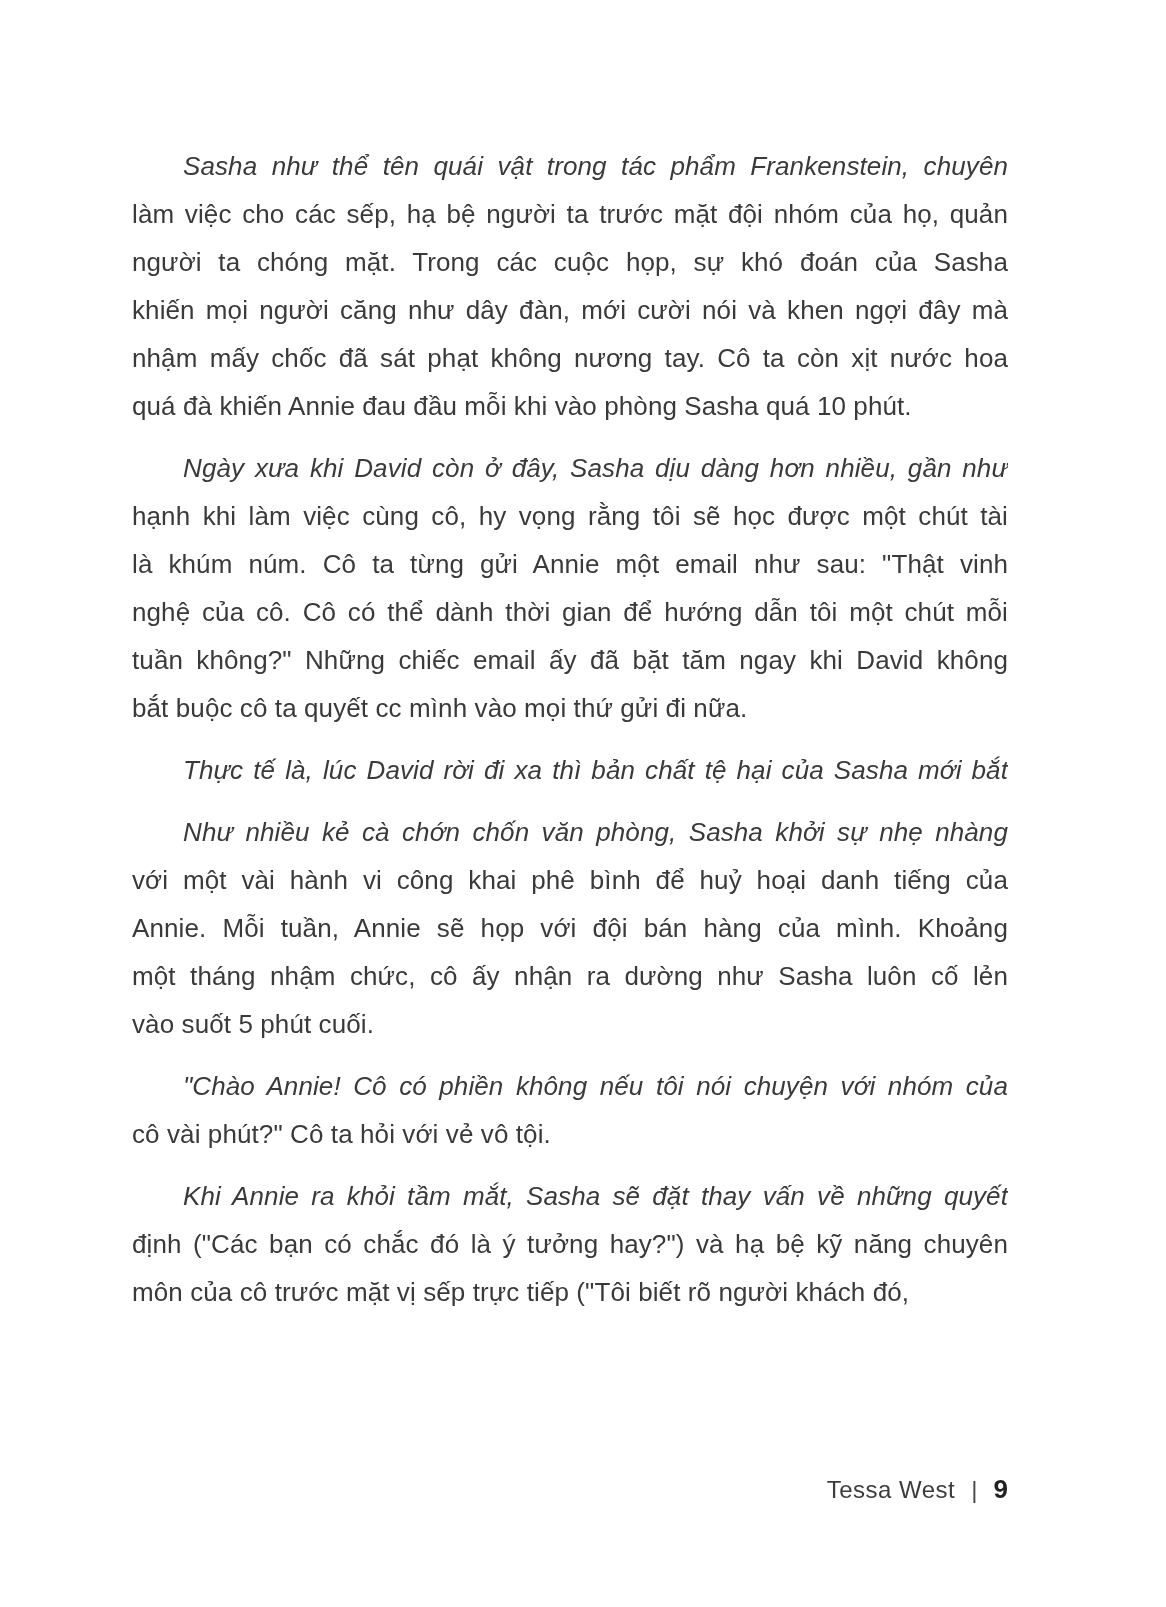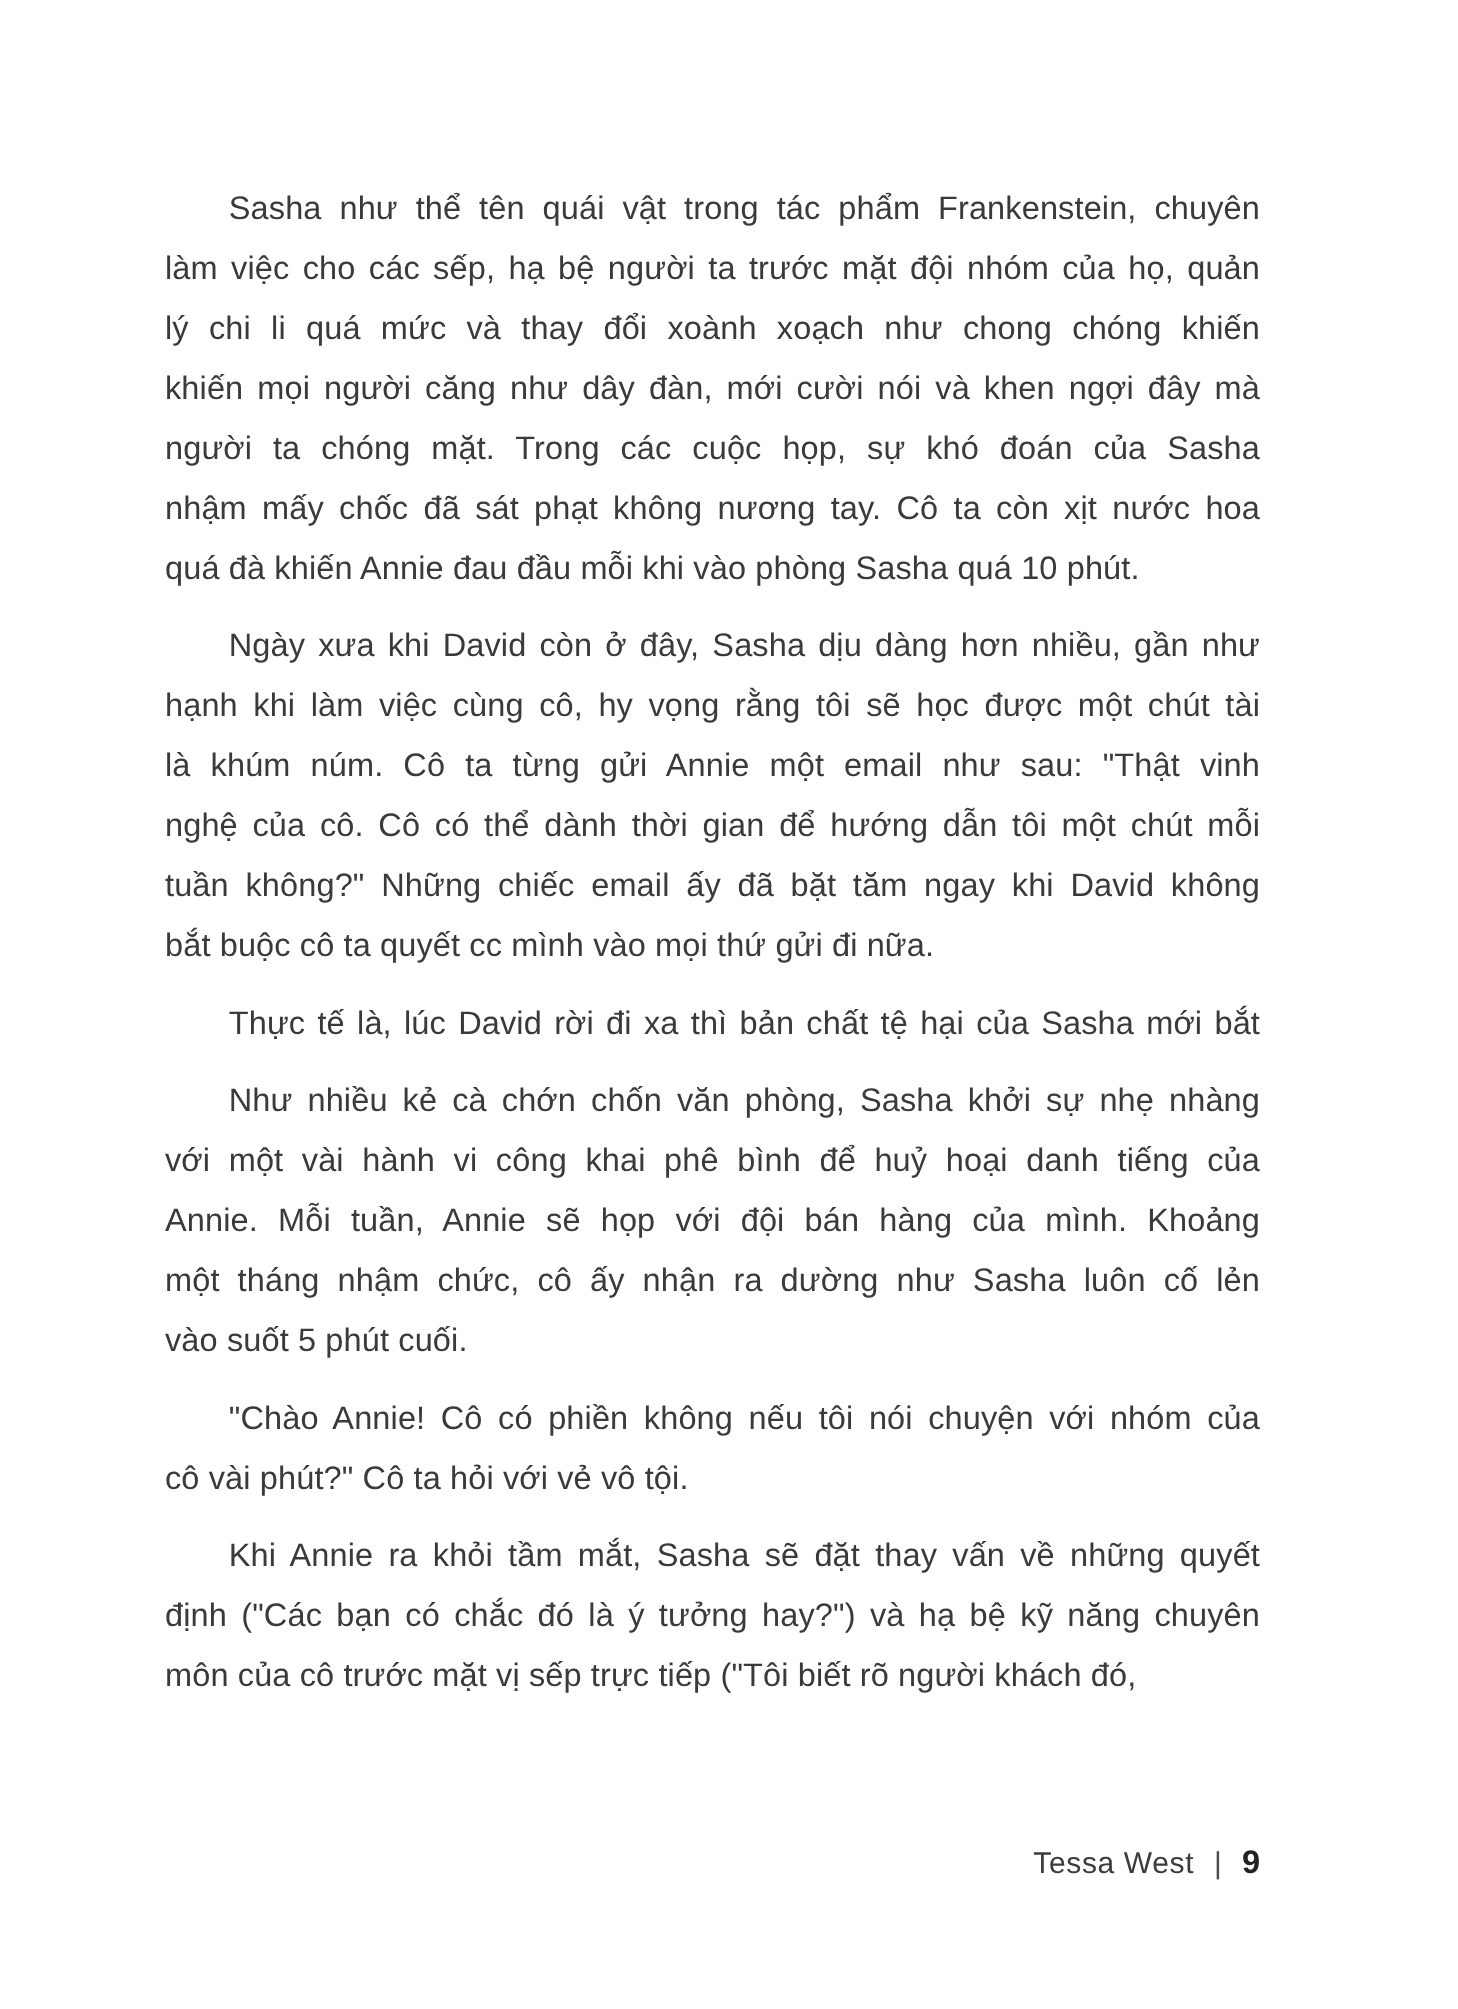--- a/index.html
+++ b/index.html
@@ -33,20 +33,21 @@
     font-size: 26px;
     line-height: 48px;
     height: 48px;
     overflow: hidden;
     text-align: justify;
     text-align-last: justify;
     letter-spacing: 0.1px;
   }
   .line.first {
     text-indent: 51px;
+    font-style: italic;
   }
   .line.last {
     text-align-last: left;
   }
   .footer {
     position: absolute;
     top: 1474px;
     right: 158px;
     display: flex;
     align-items: baseline;
@@ -71,23 +72,22 @@
 </style>
 </head>
 <body style="background: rgb(255, 255, 255);">
 
 <div class="page">
 
   <main class="content" style="color: rgb(58, 58, 58);">
       <div class="paragraph">
         <div class="line first">Sasha như thể tên quái vật trong tác phẩm Frankenstein, chuyên</div>
         <div class="line">làm việc cho các sếp, hạ bệ người ta trước mặt đội nhóm của họ, quản</div>
-        <div class="line">lý chi li quá mức và thay đổi xoành xoạch như chong chóng khiến</div>
+        <div class="line">người ta chóng mặt. Trong các cuộc họp, sự khó đoán của Sasha</div>
         <div class="line">khiến mọi người căng như dây đàn, mới cười nói và khen ngợi đây mà</div>
-        <div class="line">người ta chóng mặt. Trong các cuộc họp, sự khó đoán của Sasha</div>
         <div class="line">nhậm mấy chốc đã sát phạt không nương tay. Cô ta còn xịt nước hoa</div>
         <div class="line last">quá đà khiến Annie đau đầu mỗi khi vào phòng Sasha quá 10 phút.</div>
       </div>
       <div class="paragraph">
         <div class="line first">Ngày xưa khi David còn ở đây, Sasha dịu dàng hơn nhiều, gần như</div>
         <div class="line">hạnh khi làm việc cùng cô, hy vọng rằng tôi sẽ học được một chút tài</div>
         <div class="line">là khúm núm. Cô ta từng gửi Annie một email như sau: "Thật vinh</div>
         <div class="line">nghệ của cô. Cô có thể dành thời gian để hướng dẫn tôi một chút mỗi</div>
         <div class="line">tuần không?" Những chiếc email ấy đã bặt tăm ngay khi David không</div>
         <div class="line last">bắt buộc cô ta quyết cc mình vào mọi thứ gửi đi nữa.</div>

